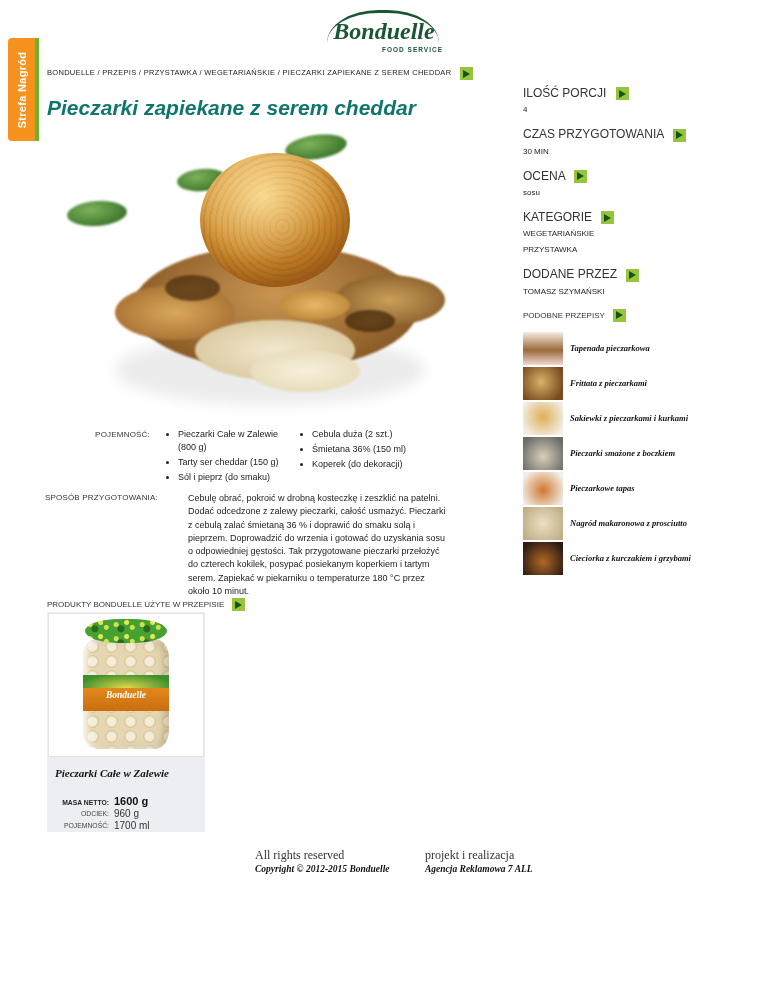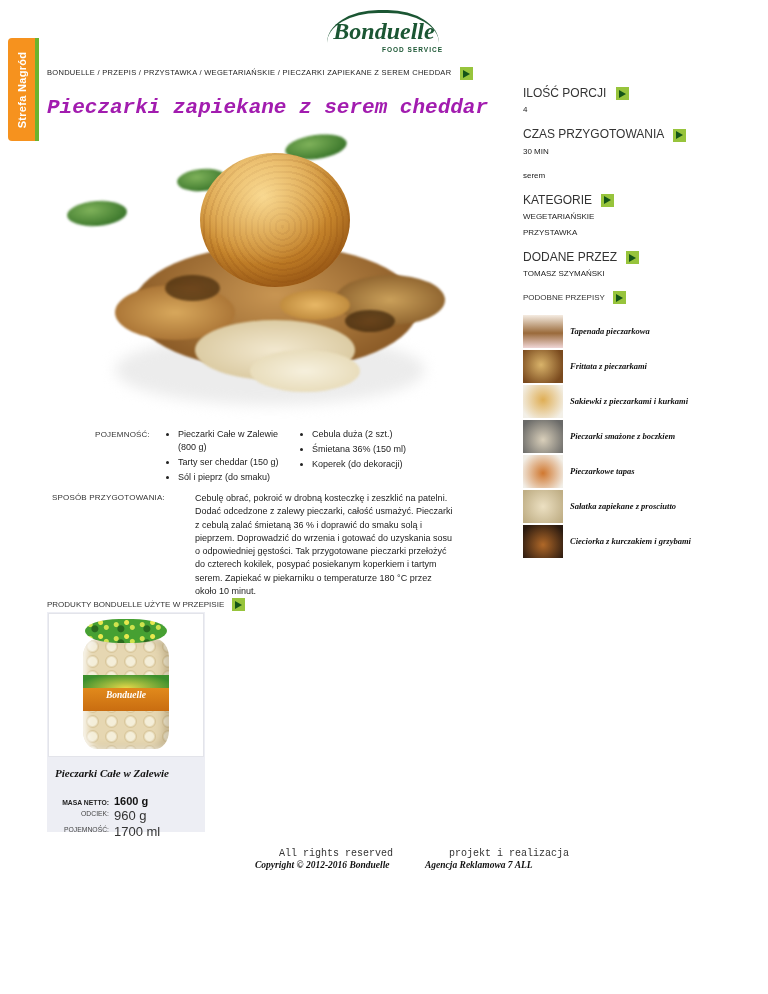--- a/index.html
+++ b/index.html
@@ -23,22 +23,22 @@
             font-weight:bold;color:#1b5633;}
 
   
   .arrow{display:inline-block;width:13px;height:13px;background:#97c43c;position:relative;
          vertical-align:middle;margin-left:6px;}
   .arrow::after{content:'';position:absolute;left:3px;top:2.5px;
          border-left:7px solid #145418;border-top:4px solid transparent;border-bottom:4px solid transparent;}
 
   
   .breadcrumb{position:absolute;left:47px;top:67px;font-size:7.5px;letter-spacing:.3px;color:#222;}
-  .page-title{position:absolute;left:47px;top:82px;font-family:Liberation Mono, monospace;
-              font-style:italic;font-weight:bold;font-size:21px;color:#a21caf;}
+  .page-title{position:absolute;left:47px;top:82px;font-family:Liberation Sans, sans-serif;
+              font-style:italic;font-weight:bold;font-size:21px;color:#0f766e;}
 
   
   .photo{position:absolute;left:45px;top:125px;width:440px;height:295px;background:#fff;overflow:hidden;}
   .dot{position:absolute;border-radius:50%;filter:blur(1px);
        background:radial-gradient(ellipse at 40% 35%,#7fb25a,#3f7a2e 70%,#2e5f22);}
   .dot1{left:240px;top:10px;width:62px;height:24px;transform:rotate(-8deg);}
   .dot2{left:132px;top:44px;width:50px;height:22px;transform:rotate(-5deg);}
   .dot3{left:22px;top:76px;width:60px;height:25px;transform:rotate(-4deg);}
   .pile-shadow{position:absolute;left:70px;top:210px;width:310px;height:70px;border-radius:50%;
        background:#ececec;filter:blur(7px);}
@@ -59,21 +59,21 @@
        box-shadow:inset -6px -10px 18px rgba(120,60,10,.45);}
 
   
   .section-label{font-size:8px;color:#333;letter-spacing:.2px;}
   .ing-row{position:absolute;left:47px;top:428px;display:flex;}
   .ing-label{width:103px;text-align:right;padding-top:2px;}
   .ing-cols{display:flex;margin-left:14px;}
   .ing-col{width:128px;margin-right:6px;}
   .ing-col ul{margin:0;padding-left:14px;}
   .ing-col li{font-size:9px;line-height:13px;color:#222;margin-bottom:2px;}
-  .prep-row{position:absolute;left:39px;top:492px;display:flex;}
+  .prep-row{position:absolute;left:32px;top:492px;display:flex;}
   .prep-label{width:126px;text-align:right;padding-top:1px;}
   .prep-text{margin-left:30px;width:258px;font-size:9px;line-height:13.3px;color:#222;}
 
   
   .products-header{position:absolute;left:47px;top:598px;font-size:8px;color:#333;}
   .product-card{position:absolute;left:47px;top:612px;width:158px;height:220px;background:#edeef4;}
   .jar-box{position:absolute;left:1px;top:1px;width:156px;height:144px;background:#fff;border:1px solid #e3e4ea;box-sizing:border-box;}
   .jar{position:relative;width:100px;height:132px;margin:5px auto 0;}
   .jar-lid{position:absolute;top:0;left:9px;width:82px;height:24px;border-radius:50%/60%;
       background-color:#46a032;
@@ -90,28 +90,28 @@
   .jar-label{position:absolute;top:56px;left:7px;width:86px;height:36px;overflow:hidden;
       background:linear-gradient(#ef9a22,#c96d10);}
   .jar-label-top{height:13px;background:radial-gradient(ellipse at 50% 100%,#e4d84a,#3c8f2d 80%);}
   .jar-label-word{text-align:center;font-family:"Liberation Serif",serif;font-style:italic;
       font-weight:bold;font-size:9.5px;color:#fff;line-height:14px;}
   .product-title{position:absolute;left:8px;top:155px;font-family:"Liberation Serif",serif;
       font-style:italic;font-weight:bold;font-size:11px;color:#111;}
   .specs{position:absolute;left:0;top:185px;width:158px;}
   .spec-row{display:flex;margin-bottom:1px;}
   .spec-label{width:62px;text-align:right;font-size:6.8px;color:#444;padding-top:2px;}
-  .spec-value{margin-left:5px;font-size:13px;color:#333;}
+  .spec-value{margin-left:5px;font-size:10px;color:#333;}
   .spec-row:first-child .spec-label{font-weight:bold;color:#222;}
   .spec-row:first-child .spec-value{font-weight:bold;font-size:11px;color:#111;margin-top:-2px;}
 
   
   .footer-left{position:absolute;left:255px;top:848px;}
   .footer-right{position:absolute;left:425px;top:848px;}
-  .footer-small{font-family:Liberation Mono, monospace;font-size:10px;color:#333;margin-left:24px;}
+  .footer-small{font-family:Liberation Serif, serif;font-size:12px;color:#333;}
   .footer-bold{font-family:"Liberation Serif",serif;font-style:italic;font-weight:bold;font-size:9.5px;color:#111;margin-top:1px;}
 
   
   .sidebar{position:absolute;left:523px;top:86px;width:245px;}
   .meta-block{margin-bottom:11px;}
   .meta-label{font-size:12px;color:#333;}
   .meta-value{font-size:8px;color:#222;margin-top:3px;line-height:13px;}
   .similar-header{margin-top:6px;margin-bottom:10px;font-size:8px;color:#333;}
   .similar-item{display:flex;align-items:center;height:34px;margin-bottom:1px;cursor:pointer;}
   .thumb{width:40px;height:33px;flex:0 0 40px;}
@@ -216,21 +216,21 @@
       </div>
       <div class="spec-row">
         <span class="spec-label">POJEMNOŚĆ:</span>
         <span class="spec-value">1700 ml</span>
       </div>
     </div>
   </div>
 
   <div class="footer-left">
     <div class="footer-small">All rights reserved</div>
-    <div class="footer-bold">Copyright © 2012-2016 Bonduelle</div>
+    <div class="footer-bold">Copyright © 2012-2015 Bonduelle</div>
   </div>
   <div class="footer-right">
     <div class="footer-small">projekt i realizacja</div>
     <div class="footer-bold">Agencja Reklamowa 7 ALL</div>
   </div>
 
   <div class="sidebar">
 
     <div class="meta-block">
       <div class="meta-label">
@@ -242,21 +242,25 @@
 
     <div class="meta-block">
       <div class="meta-label">
         <span>CZAS PRZYGOTOWANIA</span>
         <span class="arrow"></span>
       </div>
       <div class="meta-value">30 MIN</div>
     </div>
 
     <div class="meta-block">
-      <div class="meta-value">serem</div>
+      <div class="meta-label">
+        <span>OCENA</span>
+        <span class="arrow"></span>
+      </div>
+      <div class="meta-value">sosu</div>
     </div>
 
     <div class="meta-block">
       <div class="meta-label">
         <span>KATEGORIE</span>
         <span class="arrow"></span>
       </div>
       <div class="meta-value">WEGETARIAŃSKIE</div>
       <div class="meta-value">PRZYSTAWKA</div>
     </div>
@@ -289,21 +293,21 @@
     <div class="similar-item">
       <div class="thumb t3"></div>
       <div class="similar-title">Pieczarki smażone z boczkiem</div>
     </div>
     <div class="similar-item">
       <div class="thumb t4"></div>
       <div class="similar-title">Pieczarkowe tapas</div>
     </div>
     <div class="similar-item">
       <div class="thumb t5"></div>
-      <div class="similar-title">Sałatka zapiekane z prosciutto</div>
+      <div class="similar-title">Nagród makaronowa z prosciutto</div>
     </div>
     <div class="similar-item">
       <div class="thumb t6"></div>
       <div class="similar-title">Cieciorka z kurczakiem i grzybami</div>
     </div>
 
   </div>
 </div>
 
 </body></html>

